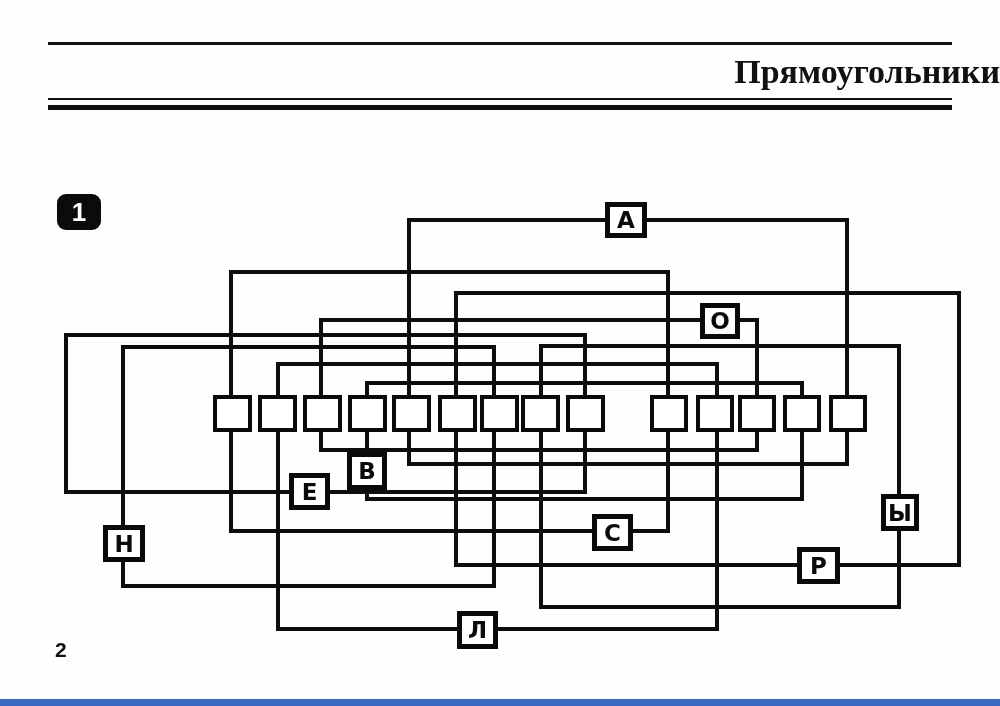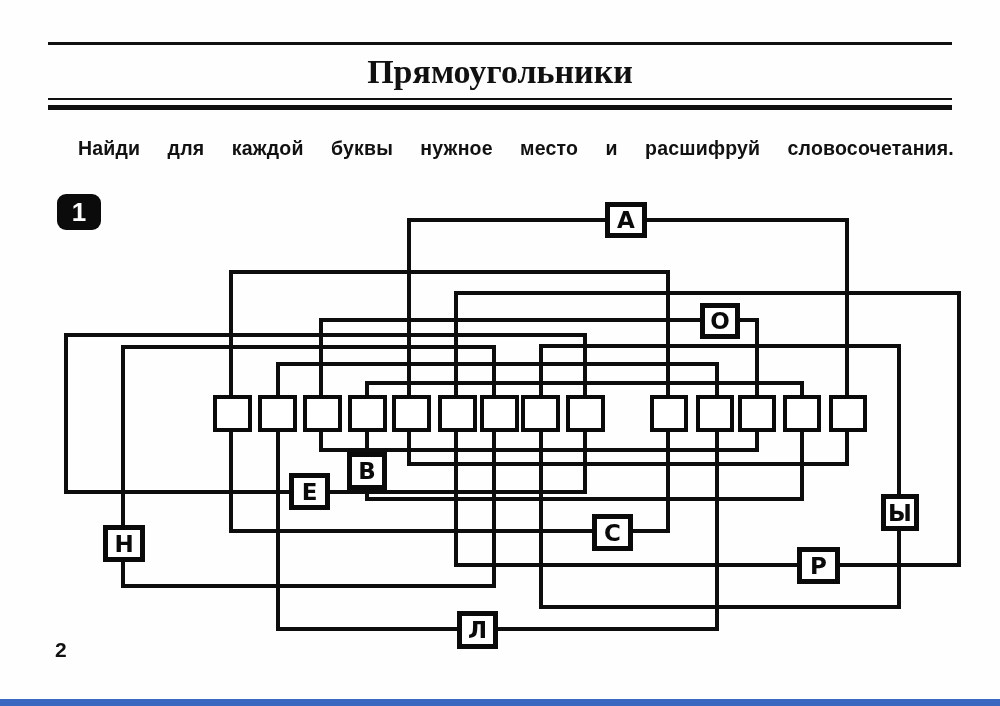--- a/index.html
+++ b/index.html
@@ -2,21 +2,21 @@
 <html><head>
 <meta charset="utf-8">
 <style>
   html,body{margin:0;padding:0;background:#ffffff;}
   .page{position:relative;width:1000px;height:706px;background:#fefefe;overflow:hidden;
         font-family:"Liberation Sans",sans-serif;color:#111;}
   .rule{position:absolute;background:#101010;}
   .rule-top{left:48px;width:904px;top:42px;height:3px;}
   .rule-thin{left:48px;width:904px;top:98px;height:2px;}
   .rule-thick{left:48px;width:904px;top:105px;height:5px;}
-  .title{position:absolute;left:0;top:53px;width:100%;text-align:center;
+  .title{position:absolute;left:0;top:53px;width:100%;text-align:right;
          font-family:"Liberation Serif",serif;font-weight:bold;font-size:34px;line-height:38px;}
   .instruction{position:absolute;left:78px;width:876px;top:137px;font-size:19.5px;
          font-weight:bold;letter-spacing:0.2px;text-align:justify;text-align-last:justify;}
   .badge{position:absolute;left:57px;top:194px;width:44px;height:36px;background:#0b0b0b;
          border-radius:9px;color:#ffffff;font-size:26px;font-weight:bold;
          display:flex;align-items:center;justify-content:center;}
   .pagenum{position:absolute;left:55px;top:638px;font-size:21px;font-weight:bold;}
   .bottom-bar{position:absolute;left:0;top:699px;width:1000px;height:7px;}
   .diagram{position:absolute;left:0;top:0;width:1000px;height:706px;}
   .rect{position:absolute;border:4px solid #0d0d0d;box-sizing:border-box;background:transparent;}
@@ -26,21 +26,20 @@
         font-family:"DejaVu Sans",sans-serif;font-weight:bold;font-size:23px;color:#0a0a0a;}
 </style>
 </head>
 <body>
 
 <div class="page">
   <div class="rule rule-top"></div>
   <div class="title">Прямоугольники</div>
   <div class="rule rule-thin"></div>
   <div class="rule rule-thick"></div>
-  <div class="instruction">Найди для каждой буквы нужное место и расшифруй словосочетания.</div>
   <div class="badge">1</div>
 
   <div class="diagram">
       <div class="rect" style="left: 407px; top: 218px; width: 442px; height: 248px; border-color: rgb(13, 13, 13);"></div>
       <div class="rect" style="left: 229px; top: 270px; width: 441px; height: 263px; border-color: rgb(13, 13, 13);"></div>
       <div class="rect" style="left: 454px; top: 291px; width: 507px; height: 276px; border-color: rgb(13, 13, 13);"></div>
       <div class="rect" style="left: 319px; top: 318px; width: 440px; height: 134px; border-color: rgb(13, 13, 13);"></div>
       <div class="rect" style="left: 64px; top: 333px; width: 523px; height: 161px; border-color: rgb(13, 13, 13);"></div>
       <div class="rect" style="left: 121px; top: 345px; width: 375px; height: 243px; border-color: rgb(13, 13, 13);"></div>
       <div class="rect" style="left: 539px; top: 344px; width: 362px; height: 265px; border-color: rgb(13, 13, 13);"></div>

